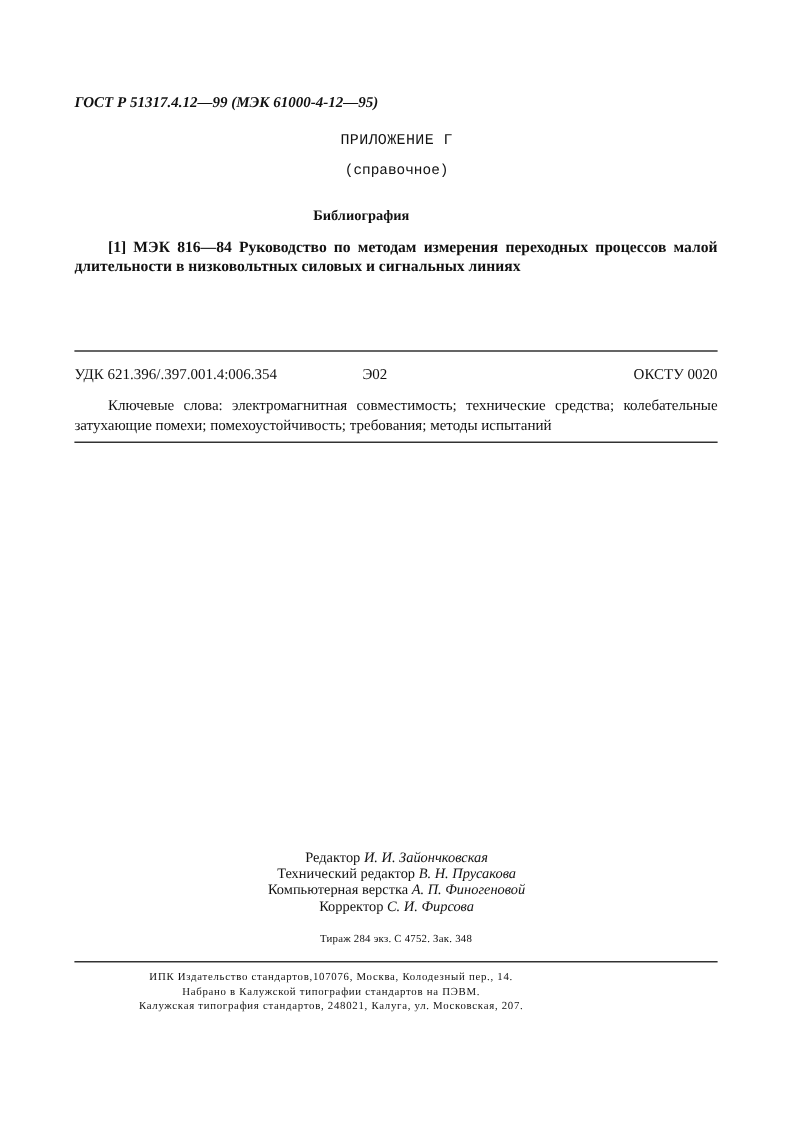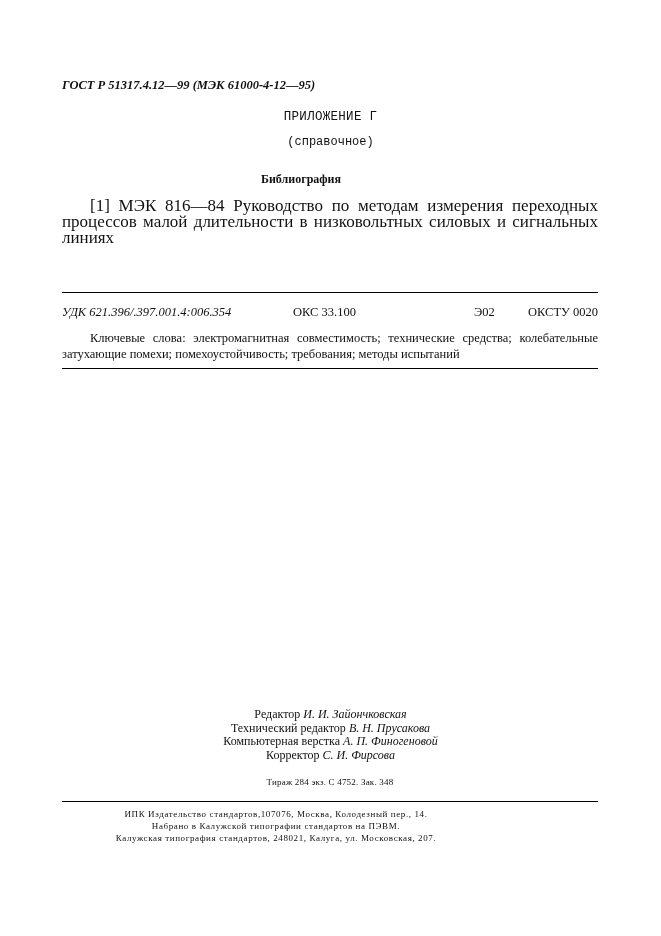--- a/index.html
+++ b/index.html
@@ -9,32 +9,32 @@
     }
     .abs { position: absolute; }
     .gost-header {
       left: 62px; top: 78px; font-weight: bold; font-size: 12.5px; letter-spacing: 0; font-style: italic;
     }
     .appendix { left: 0; width: 661px; text-align: center; font-family: Liberation Mono, monospace; }
     .appendix-title { top: 110px; font-size: 12.5px; letter-spacing: 0.3px; }
     .appendix-sub { top: 116px; font-size: 12px; margin-top: 19px; }
     .biblio-title { top: 172px; left: 0; width: 602px; text-align: center; font-weight: bold; font-size: 12px; }
     .biblio-entry {
-      left: 62px; width: 536px; top: 198px; font-size: 17px; line-height: 16px;
-      text-indent: 28px; text-align: justify;
+      left: 62px; width: 536px; top: 198px; font-size: 13px; line-height: 16px;
+      text-indent: 28px; text-align: justify; font-weight: bold;
     }
     .rule { left: 62px; width: 536px; height: 0; border-top: 1.5px solid #000; }
     .rule-1 { top: 292px; }
     .rule-2 { top: 368px; }
     .rule-3 { top: 801px; border-top-width: 1px; }
     .class-row {
       left: 62px; width: 536px; top: 305px; font-size: 12.5px; display: flex;
     }
     .class-row span { white-space: nowrap; }
-    .udk { width: 240px; font-style: italic; }
+    .udk { width: 240px; }
     .oks { width: 188px; }
     .e02 { width: 56px; }
     .okstu { flex: 1; text-align: right; }
     .keywords {
       left: 62px; width: 536px; top: 330px; font-size: 12.5px; line-height: 16px;
       text-indent: 28px; text-align: justify;
     }
     .credits {
       left: 0; width: 661px; top: 708px; text-align: center; font-size: 12px; line-height: 13.5px;
     }
@@ -56,21 +56,20 @@
 <div class="abs appendix appendix-title">ПРИЛОЖЕНИЕ Г</div>
 <div class="abs appendix appendix-sub">(справочное)</div>
 
 <div class="abs biblio-title">Библиография</div>
 <div class="abs biblio-entry">[1] МЭК 816—84 Руководство по методам измерения переходных процессов малой длительности в низковольтных силовых и сигнальных линиях</div>
 
 <div class="abs rule rule-1"></div>
 
 <div class="abs class-row">
   <span class="udk">УДК 621.396/.397.001.4:006.354</span>
-  <span class="oks">ОКС 33.100</span>
   <span class="e02">Э02</span>
   <span class="okstu">ОКСТУ 0020</span>
 </div>
 
 <div class="abs keywords">Ключевые слова: электромагнитная совместимость; технические средства; колебательные затухающие помехи; помехоустойчивость; требования; методы испытаний</div>
 
 <div class="abs rule rule-2"></div>
 
 <div class="abs credits">
   <div>

